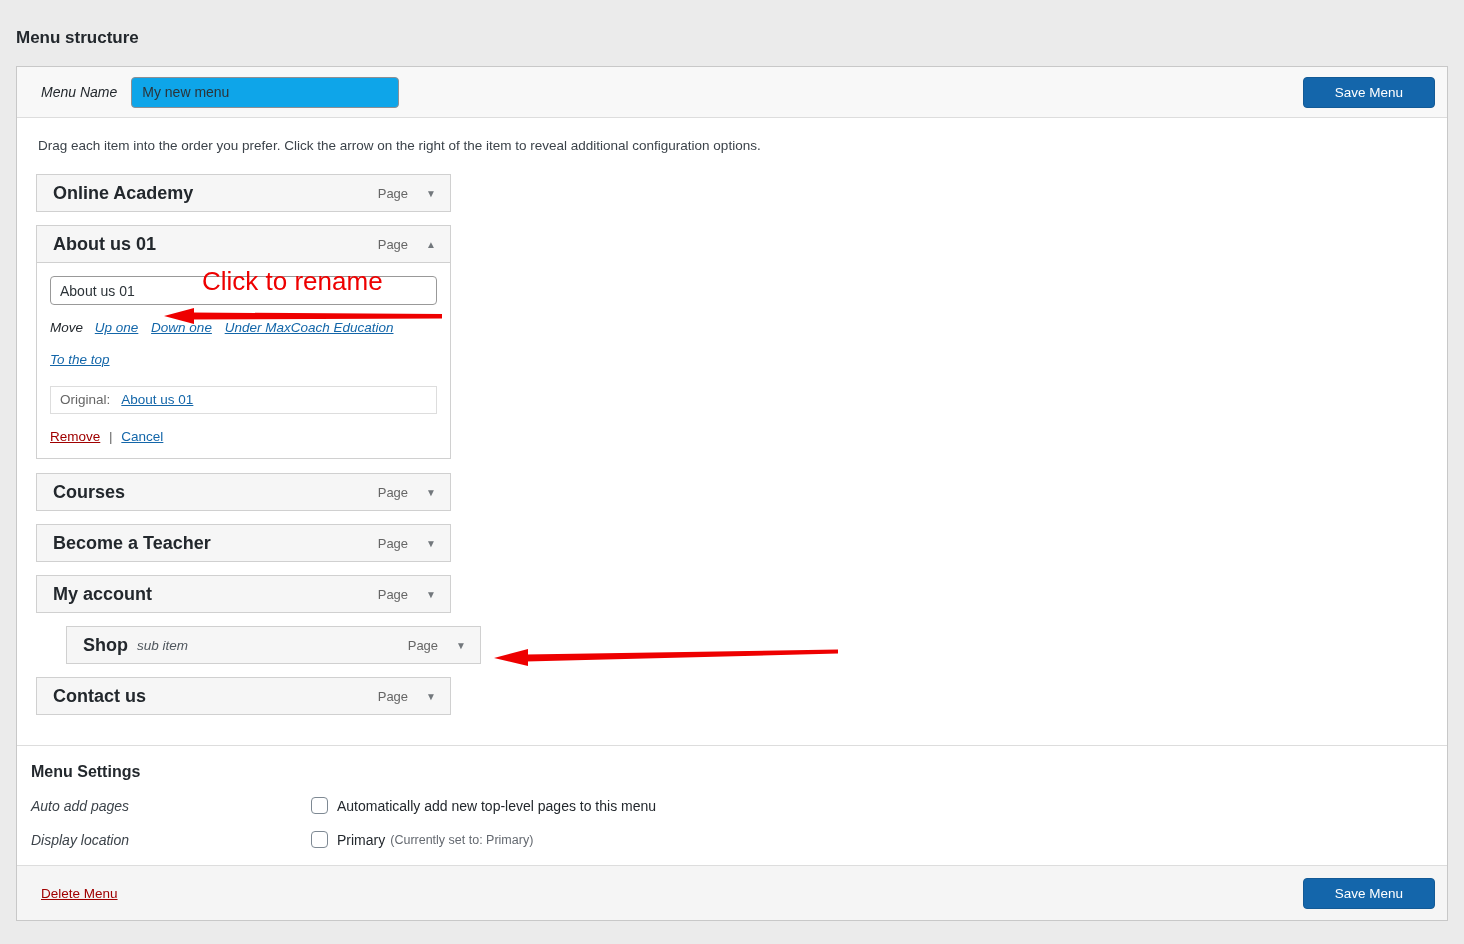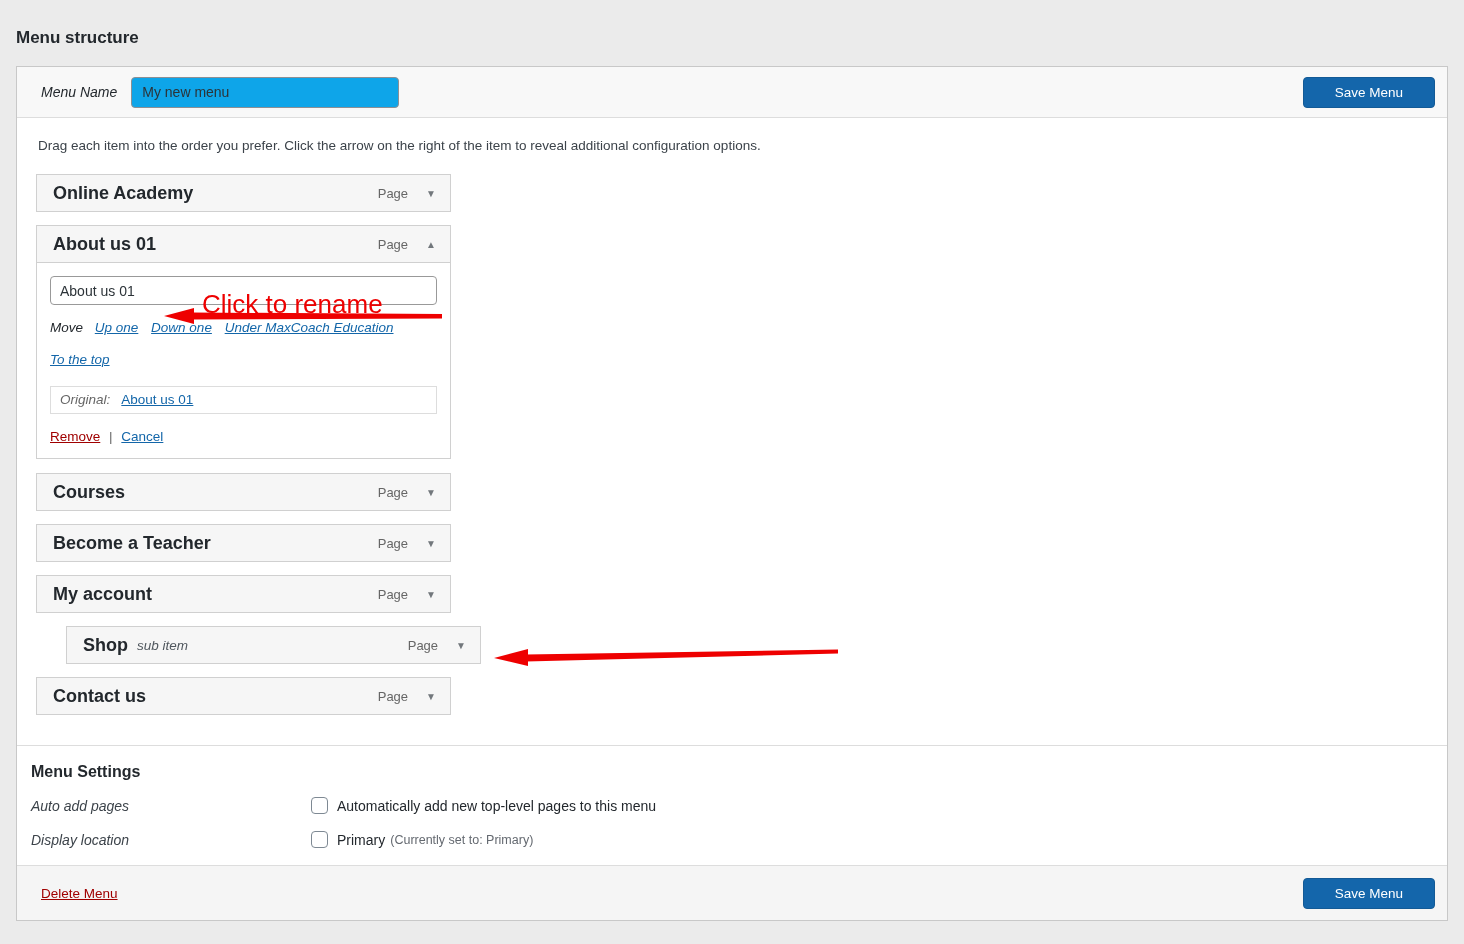--- a/index.html
+++ b/index.html
@@ -85,21 +85,21 @@
   }
   .move-line { margin-top:13px; font-size:13.5px; font-style:italic; line-height:19px; }
   .move-word { color:#23282d; margin-right:8px; }
   .move-link { color:#1366a9; text-decoration:underline; margin-right:9px; cursor:pointer; }
   .original-box {
     margin-top:17px;
     border:1px solid #ddd;
     padding:5px 9px 6px 9px;
     font-size:13.5px;
   }
-  .original-label { font-style:italic; color:#666; margin-right:8px; }
+  .original-label { color:#666; margin-right:8px; }
   .original-link { color:#1366a9; text-decoration:underline; cursor:pointer; }
   .remove-line { margin-top:15px; font-size:13.5px; }
   .remove-link { color:#a00000; text-decoration:underline; cursor:pointer; }
   .pipe-sep { color:#666; margin:0 5px; }
   .cancel-link { color:#1366a9; text-decoration:underline; cursor:pointer; }
   
   .annotation-text {
     position:absolute;
     font-size:26px;
     color:#ee0000;
@@ -208,21 +208,21 @@
         <span class="item-type">Page</span>
         <span class="item-arrow">▼</span>
       </div>
 
       <div class="menu-item-bar">
         <span class="item-label">Contact us</span>
         <span class="item-type">Page</span>
         <span class="item-arrow">▼</span>
       </div>
 
-      <div class="annotation-text" style="left:166px; top:115px;">Click to rename</div>
+      <div class="annotation-text" style="left:166px; top:92px;">Click to rename</div>
       <svg class="annotation-arrow" style="left:128px; top:132px;" width="278" height="20">
         <polygon points="0,10 30,2 30,18" fill="#ee0000"></polygon>
         <polygon points="28,6.5 278,8 278,12.5 28,13.5" fill="#ee0000"></polygon>
       </svg>
 
       <svg class="annotation-arrow" style="left:458px; top:472px;" width="344" height="22">
         <polygon points="0,12 34,3 34,20" fill="#ee0000"></polygon>
         <polygon points="32,8.5 344,3.5 344,7.5 32,15.5" fill="#ee0000"></polygon>
       </svg>
 

